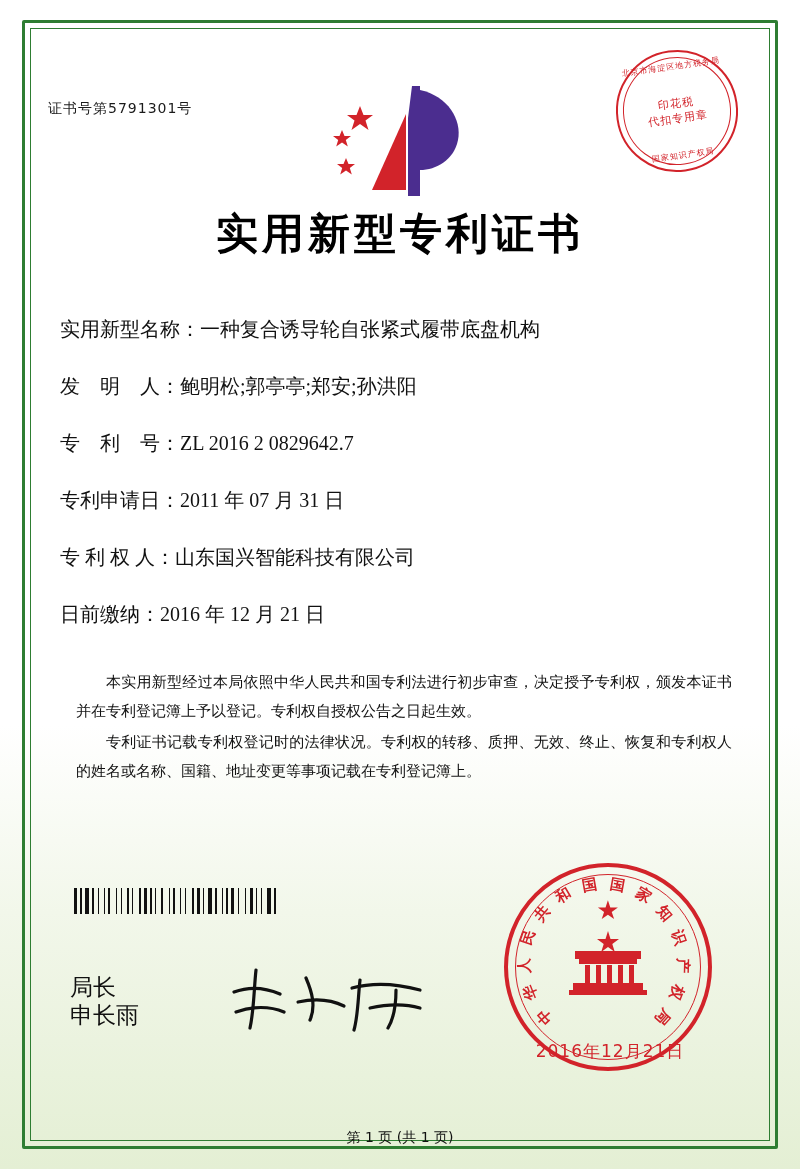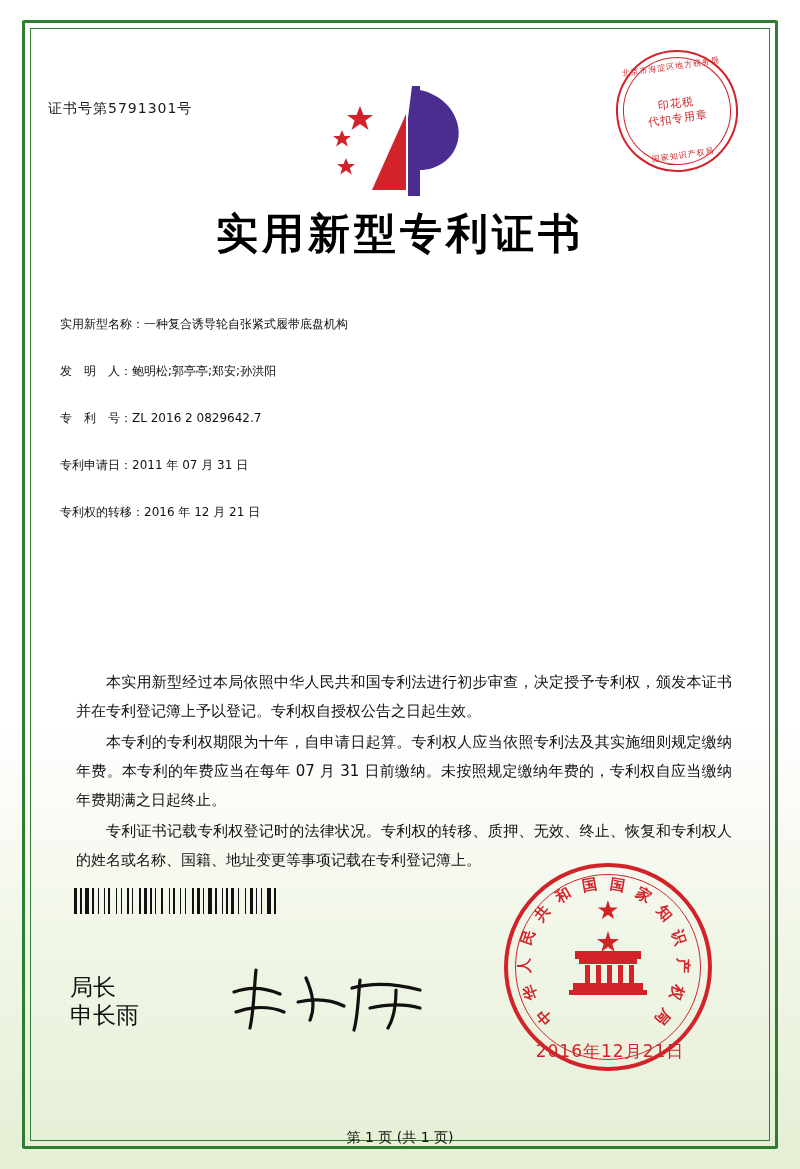--- a/index.html
+++ b/index.html
@@ -69,21 +69,21 @@
     font-size:42px;font-weight:bold;letter-spacing:4px;
     font-family:"DejaVu Sans","Liberation Sans",sans-serif;
     color:#000;
   }
 
   
   .fields{
     position:absolute;left:30px;right:40px;top:288px;
   }
   .field{
-    display:flex;align-items:baseline;margin-bottom:30px;font-size:12px;color:#111;
+    display:flex;align-items:baseline;margin-bottom:30px;font-size:20px;color:#111;font-family:Liberation Serif, serif;
   }
   .field .lbl{white-space:pre;}
   .field .val{margin-left:0;text-align:right;}
 
   
   .paras{
     position:absolute;left:46px;right:38px;top:640px;
     font-size:15px;line-height:29px;color:#111;text-align:justify;
   }
   .paras p{margin:0 0 2px 0;text-indent:2em;}
@@ -182,28 +182,31 @@
       </div>
       <div class="field">
         <span class="lbl">专　利　号：</span>
         <span class="val">ZL 2016 2 0829642.7</span>
       </div>
       <div class="field">
         <span class="lbl">专利申请日：</span>
         <span class="val">2011 年 07 月 31 日</span>
       </div>
       <div class="field">
-        <span class="lbl">专利权的转移：</span>
+        <span class="lbl">专 利 权 人：</span>
+        <span class="val">山东国兴智能科技有限公司</span>
+      </div>
+      <div class="field">
+        <span class="lbl">日前缴纳：</span>
         <span class="val">2016 年 12 月 21 日</span>
       </div>
     </div>
 
     <div class="paras">
       <p>本实用新型经过本局依照中华人民共和国专利法进行初步审查，决定授予专利权，颁发本证书并在专利登记簿上予以登记。专利权自授权公告之日起生效。</p>
-      <p>本专利的专利权期限为十年，自申请日起算。专利权人应当依照专利法及其实施细则规定缴纳年费。本专利的年费应当在每年 07 月 31 日前缴纳。未按照规定缴纳年费的，专利权自应当缴纳年费期满之日起终止。</p>
       <p>专利证书记载专利权登记时的法律状况。专利权的转移、质押、无效、终止、恢复和专利权人的姓名或名称、国籍、地址变更等事项记载在专利登记簿上。</p>
     </div>
 
     <div class="barcode" id="barcode"><span style="width:3px;"></span><span style="width:1px;opacity:0;"></span><span style="width:2px;"></span><span style="width:1px;opacity:0;"></span><span style="width:4px;"></span><span style="width:1px;opacity:0;"></span><span style="width:2px;"></span><span style="width:2px;opacity:0;"></span><span style="width:1px;"></span><span style="width:3px;opacity:0;"></span><span style="width:1px;"></span><span style="width:1px;opacity:0;"></span><span style="width:2px;"></span><span style="width:4px;opacity:0;"></span><span style="width:1px;"></span><span style="width:2px;opacity:0;"></span><span style="width:1px;"></span><span style="width:3px;opacity:0;"></span><span style="width:2px;"></span><span style="width:1px;opacity:0;"></span><span style="width:1px;"></span><span style="width:4px;opacity:0;"></span><span style="width:2px;"></span><span style="width:1px;opacity:0;"></span><span style="width:3px;"></span><span style="width:1px;opacity:0;"></span><span style="width:2px;"></span><span style="width:1px;opacity:0;"></span><span style="width:1px;"></span><span style="width:3px;opacity:0;"></span><span style="width:2px;"></span><span style="width:4px;opacity:0;"></span><span style="width:1px;"></span><span style="width:1px;opacity:0;"></span><span style="width:2px;"></span><span style="width:3px;opacity:0;"></span><span style="width:1px;"></span><span style="width:2px;opacity:0;"></span><span style="width:1px;"></span><span style="width:4px;opacity:0;"></span><span style="width:2px;"></span><span style="width:1px;opacity:0;"></span><span style="width:3px;"></span><span style="width:1px;opacity:0;"></span><span style="width:1px;"></span><span style="width:2px;opacity:0;"></span><span style="width:4px;"></span><span style="width:1px;opacity:0;"></span><span style="width:2px;"></span><span style="width:3px;opacity:0;"></span><span style="width:1px;"></span><span style="width:1px;opacity:0;"></span><span style="width:2px;"></span><span style="width:1px;opacity:0;"></span><span style="width:3px;"></span><span style="width:2px;opacity:0;"></span><span style="width:1px;"></span><span style="width:4px;opacity:0;"></span><span style="width:1px;"></span><span style="width:2px;opacity:0;"></span><span style="width:3px;"></span><span style="width:1px;opacity:0;"></span><span style="width:1px;"></span><span style="width:2px;opacity:0;"></span><span style="width:1px;"></span><span style="width:3px;opacity:0;"></span><span style="width:4px;"></span><span style="width:1px;opacity:0;"></span><span style="width:2px;"></span><span style="width:1px;opacity:0;"></span></div>
 
     <div class="sig-label">
       <div>局长</div>
       <div>申长雨</div>
     </div>
 

